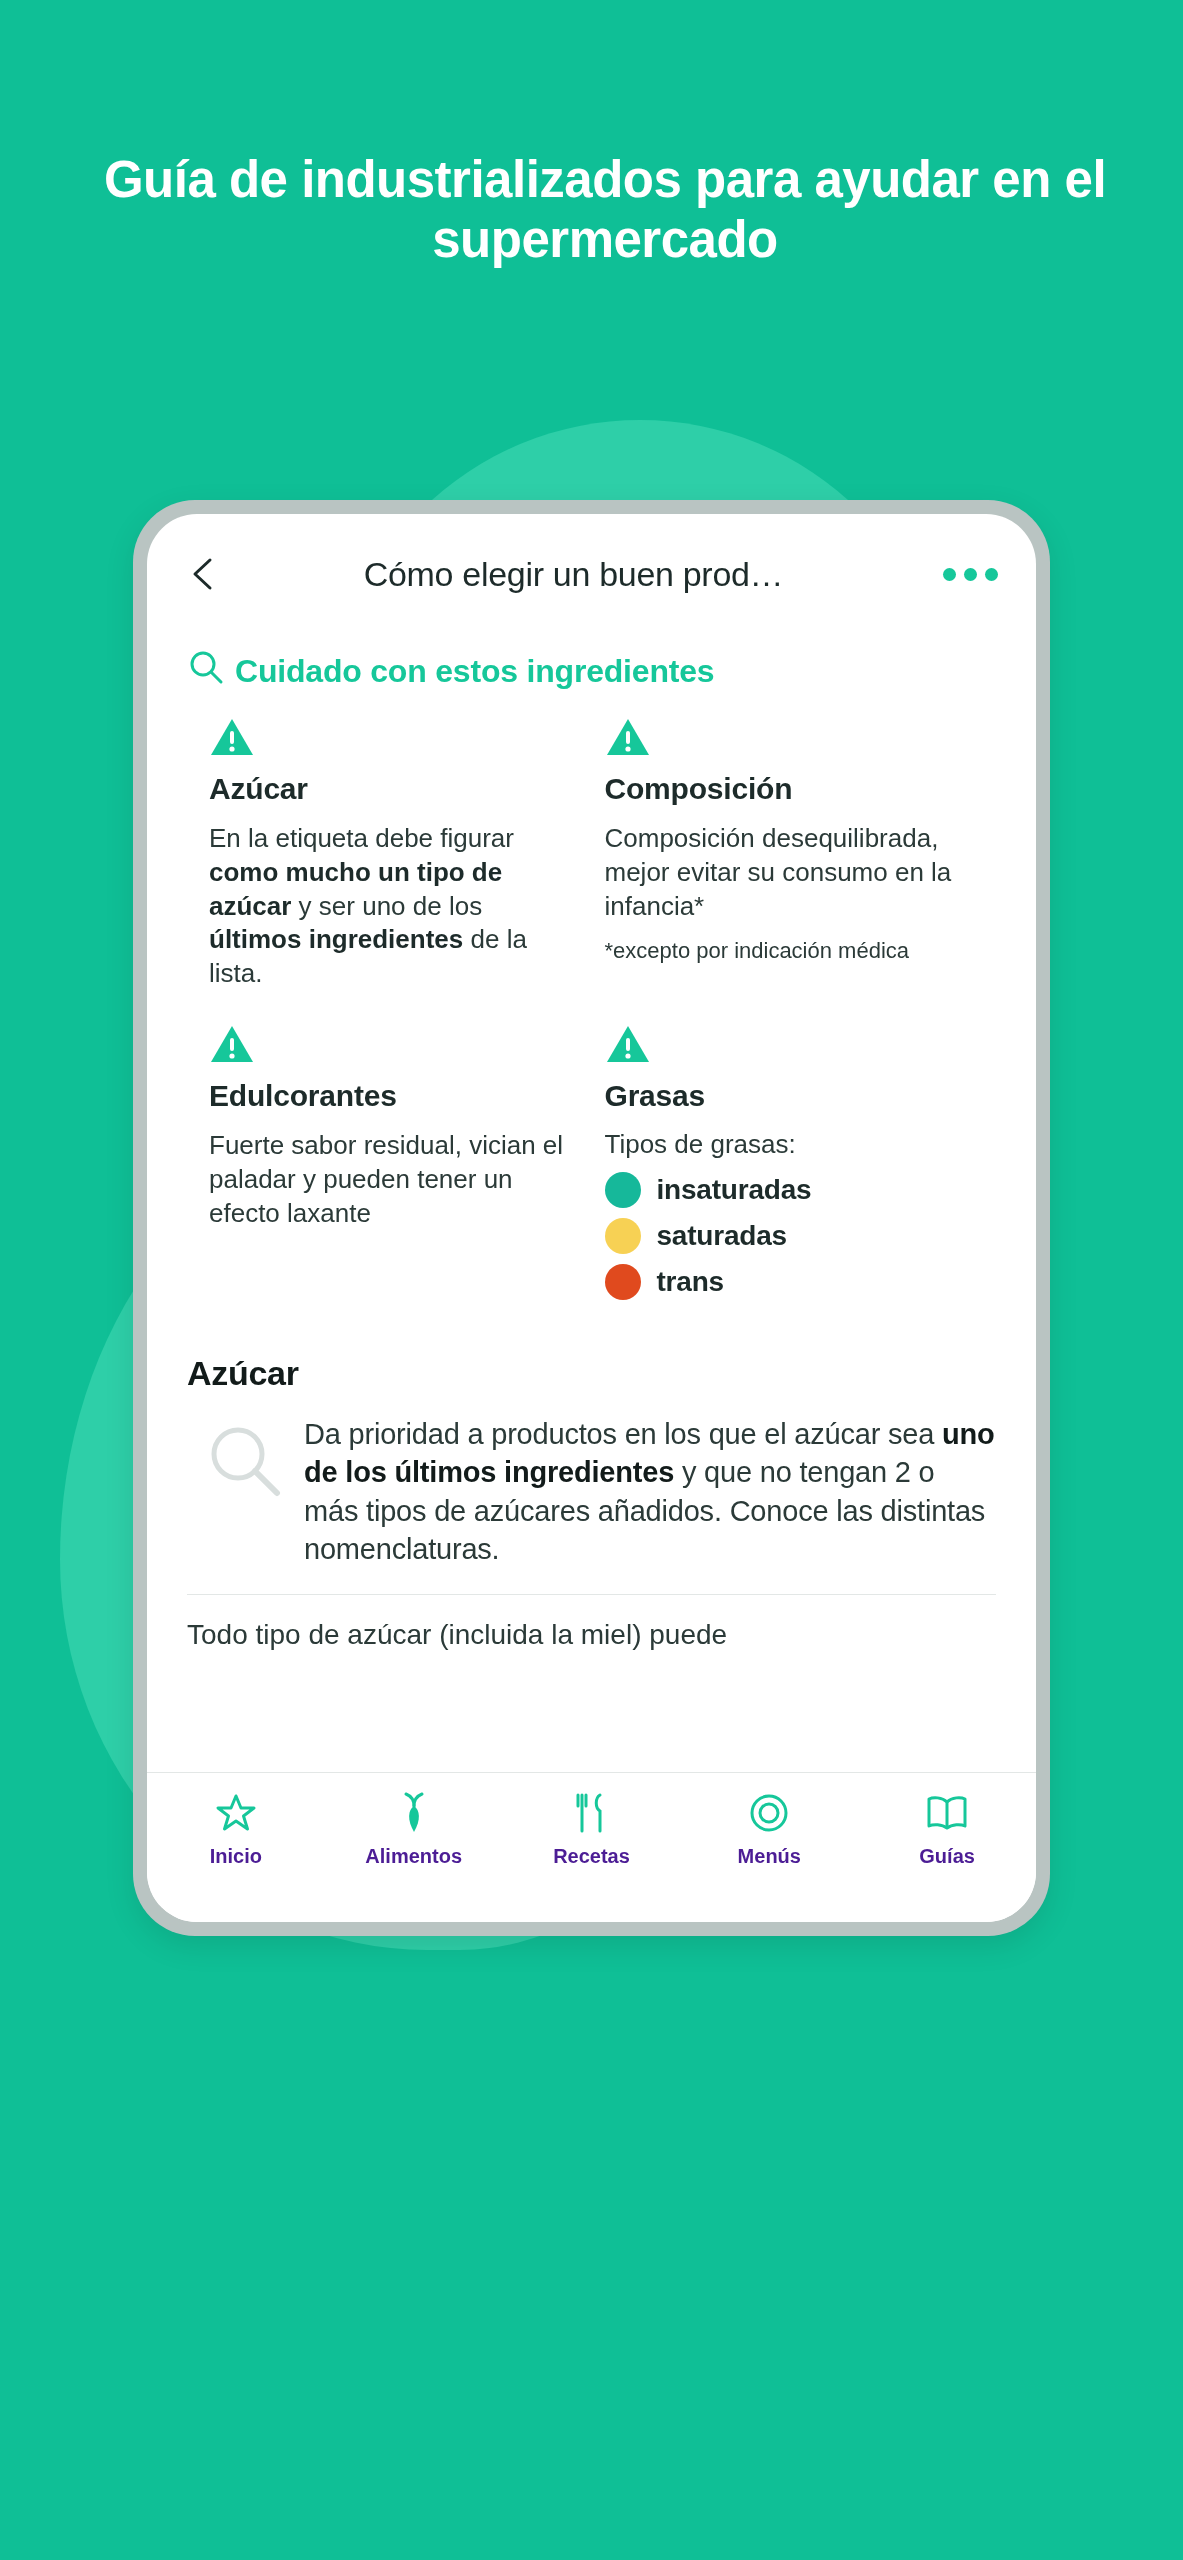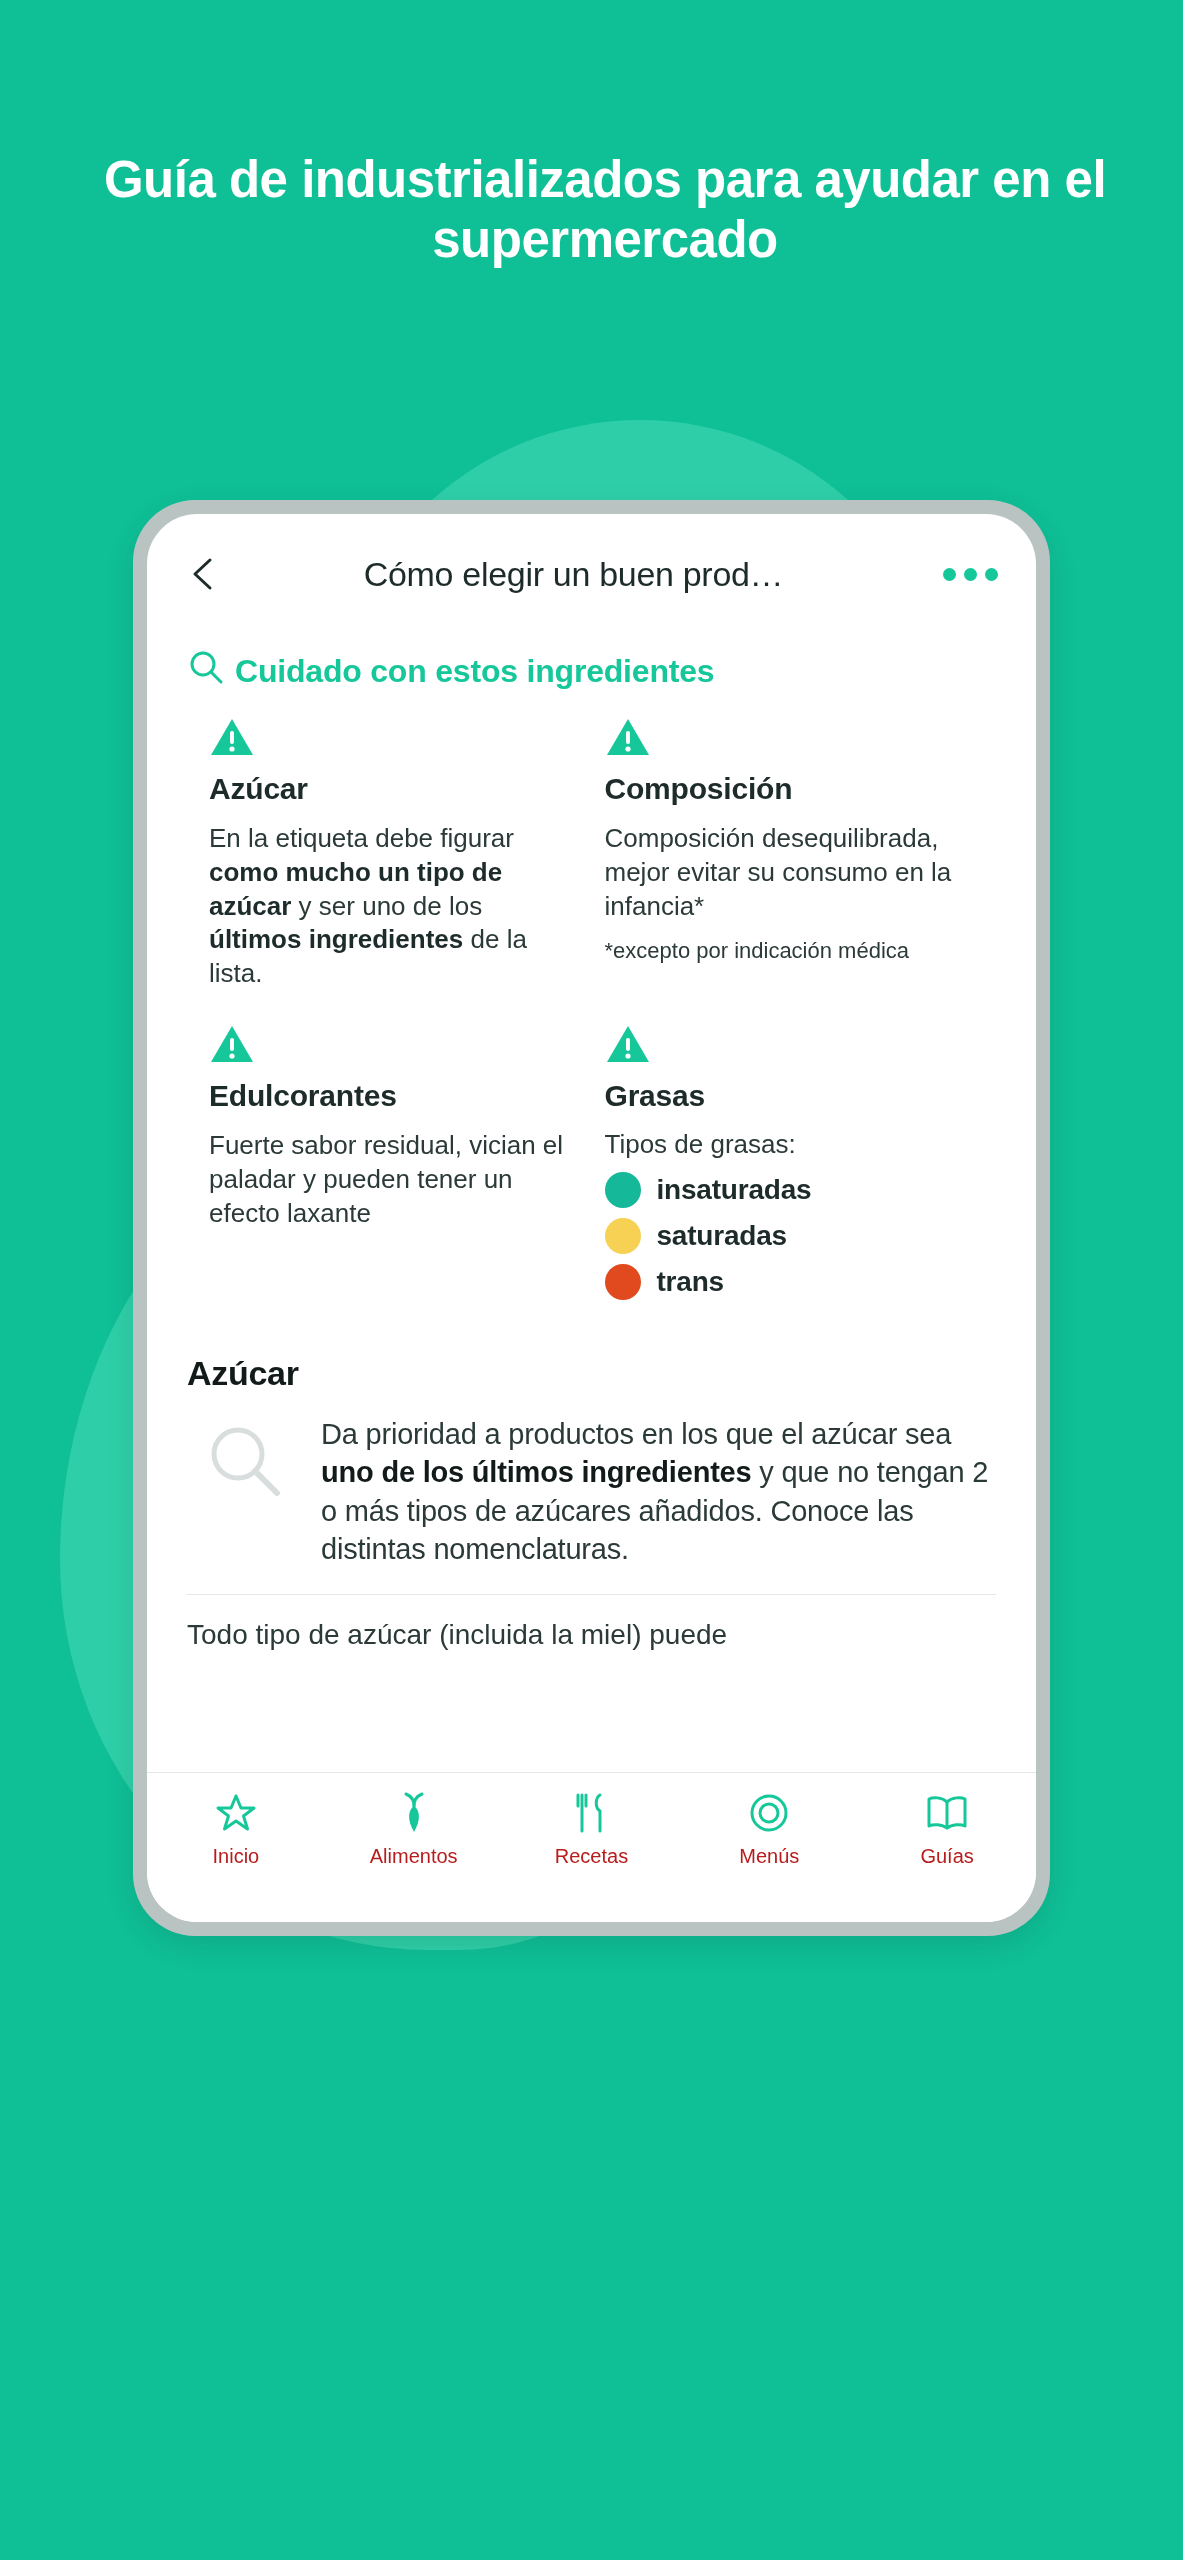--- a/index.html
+++ b/index.html
@@ -189,21 +189,21 @@
   .sugar-title {
     font-size: 34px;
     font-weight: bold;
     color: #121b1a;
     margin: 26px 0 22px 0;
     letter-spacing: -0.3px;
   }
 
   .tip {
     display: flex;
-    gap: 36px;
+    gap: 19px;
     align-items: flex-start;
     padding-left: 18px;
   }
   .tip .big-lens { flex: none; margin-top: 6px; }
   .tip p {
     font-size: 29px;
     line-height: 1.32;
     color: #2b3a38;
     letter-spacing: -0.2px;
   }
@@ -231,22 +231,22 @@
   }
   .tab {
     flex: 1;
     display: flex;
     flex-direction: column;
     align-items: center;
     gap: 10px;
   }
   .tab span {
     font-size: 20px;
-    color: #b91c1c;
-    font-weight: normal;
+    color: #4c1d95;
+    font-weight: bold;
   }
   .tab .ic { height: 44px; display: flex; align-items: center; }
 </style>
 </head>
 <body>
 
 <div class="blob-a"></div>
 <div class="blob-b"></div>
 
 <div class="headline">Guía de industrializados para ayudar en el supermercado</div>

